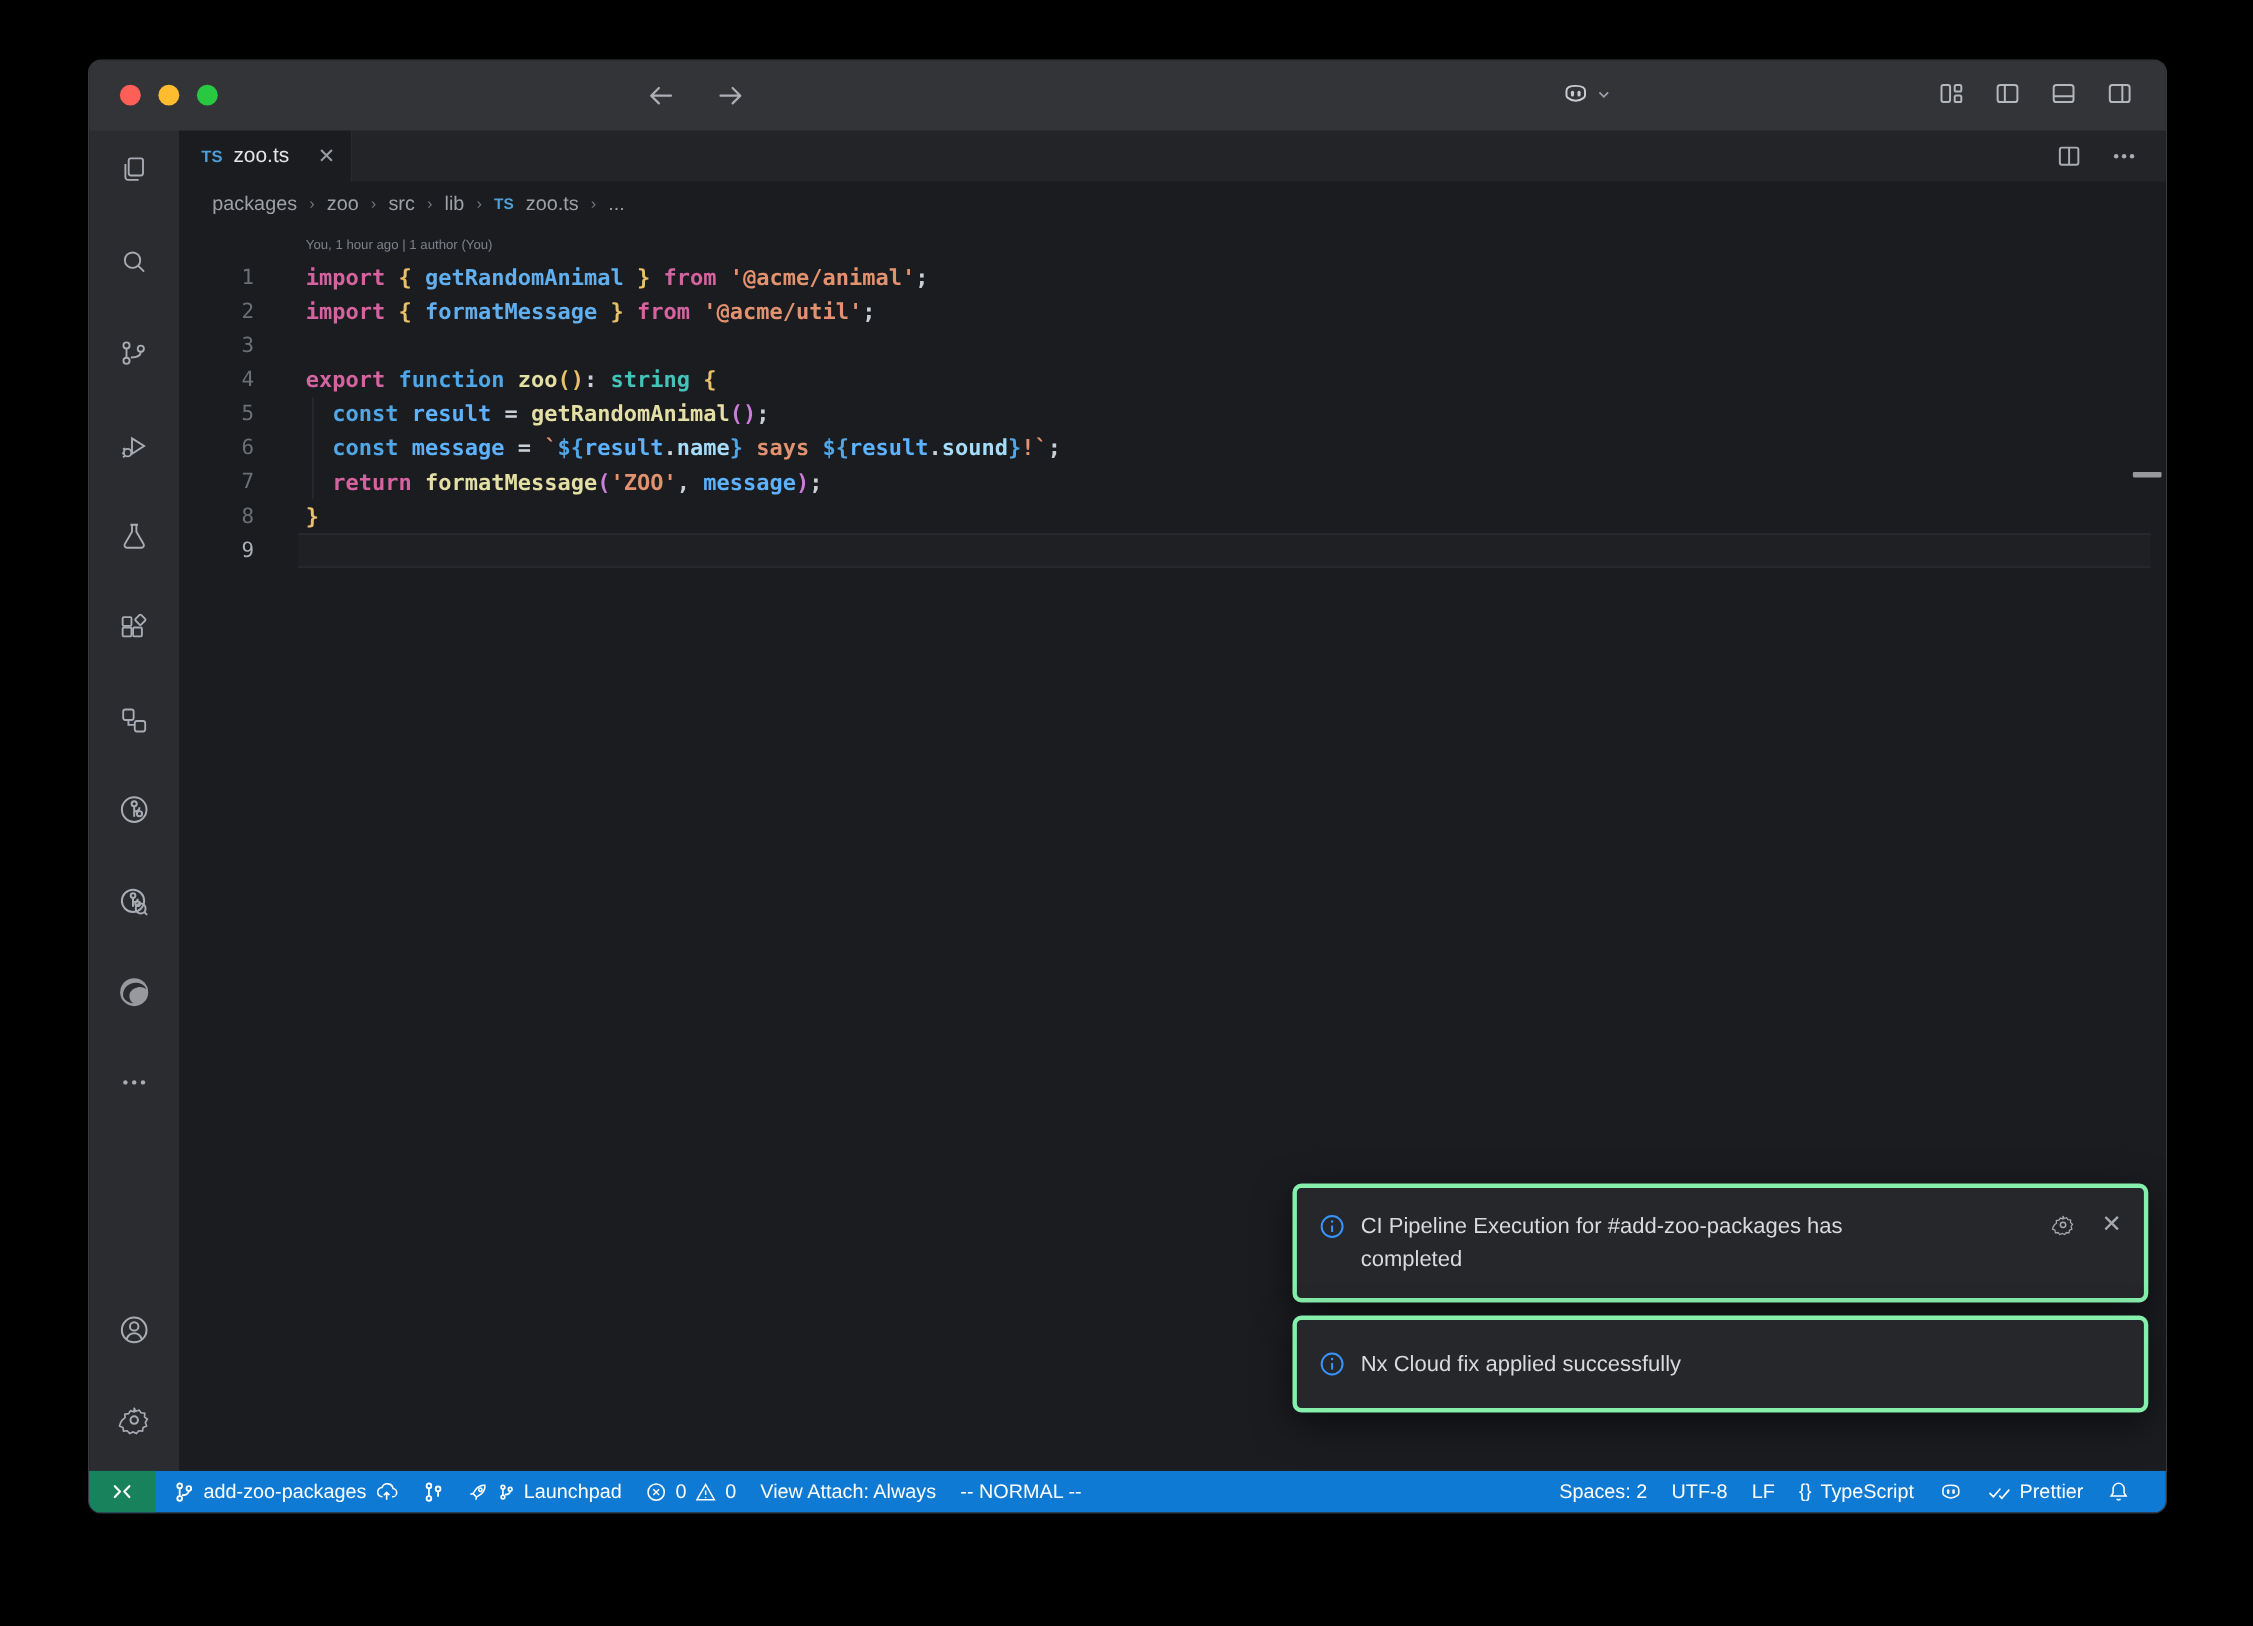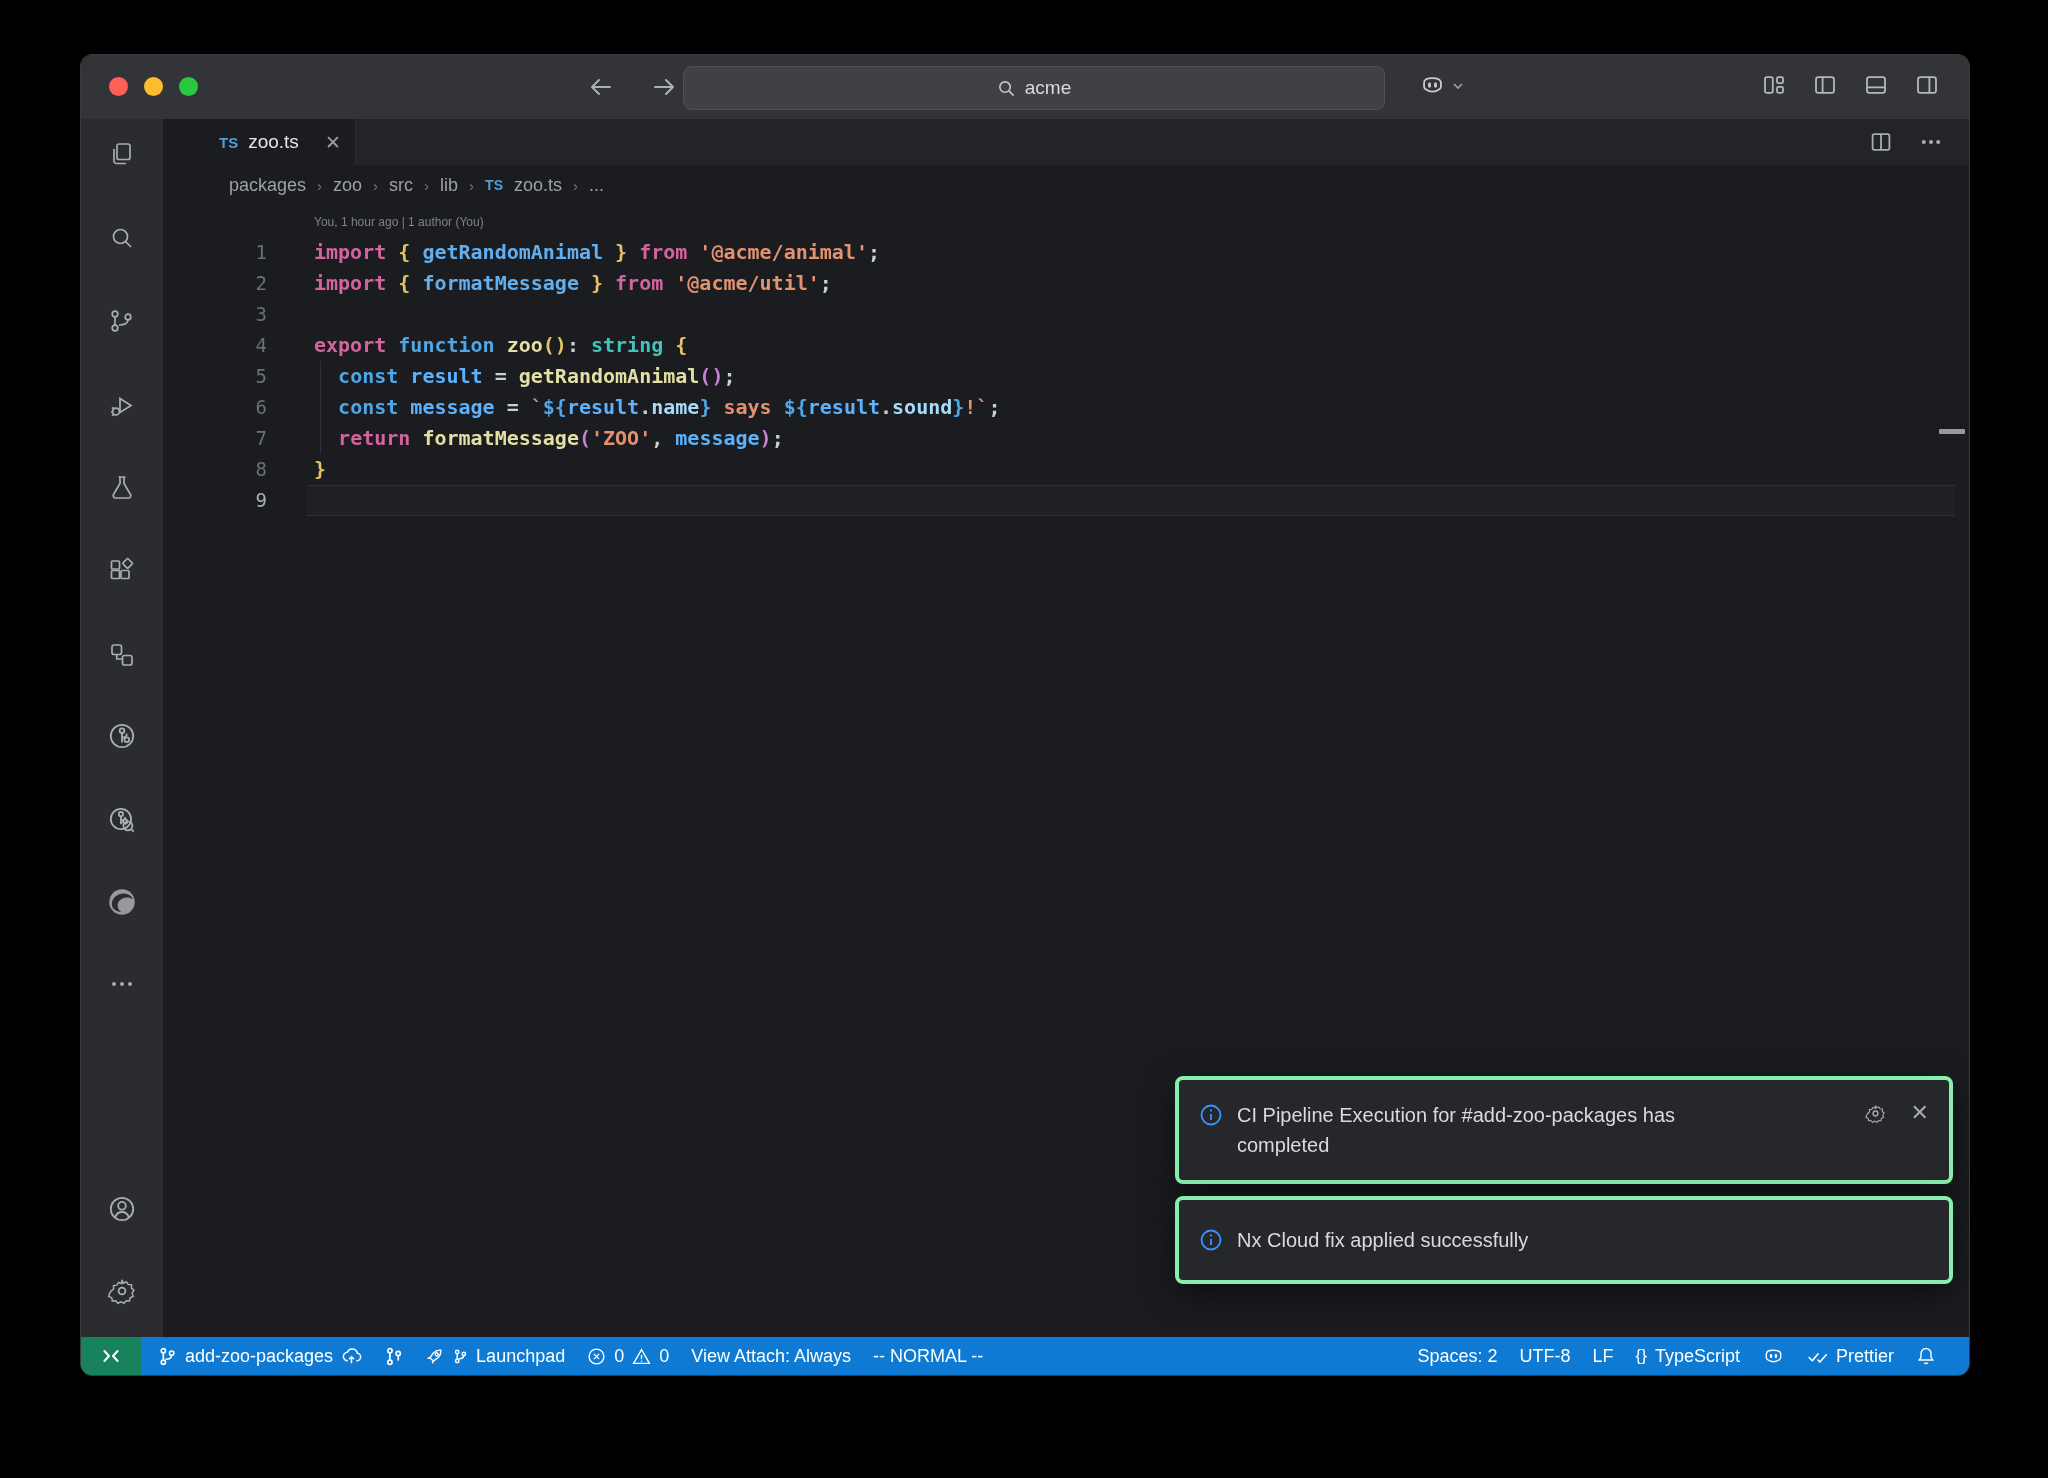--- a/index.html
+++ b/index.html
@@ -13,21 +13,21 @@
   .traffic{position:absolute;left:28px;top:22px;display:flex;gap:16px;}
   .light{width:19px;height:19px;border-radius:50%;}
   .l-close{background:#FF5F57}.l-min{background:#FEBC2E}.l-zoom{background:#28C840}
   .nav{position:absolute;top:17px;display:flex;align-items:center;color:#ADB0B6;}
   .searchbox{position:absolute;left:602px;top:11px;width:700px;height:42px;background:#404145;
              border:1px solid #525357;border-radius:9px;display:flex;align-items:center;
              justify-content:center;gap:9px;color:#D9DADD;font-size:19px;}
   .copilot-btn{position:absolute;left:1338px;top:17px;display:flex;align-items:center;gap:5px;color:#C9CBD0;}
   .tb-right{position:absolute;right:30px;top:18px;display:flex;gap:27px;color:#B4B7BC;}
   
-  .main{flex:1;display:flex;min-height:0;position:relative;gap:36px;}
+  .main{flex:1;display:flex;min-height:0;position:relative;}
   .activitybar{width:82px;background:#2B2C30;position:relative;flex:0 0 auto;}
   .ab-icon{position:absolute;left:21px;width:40px;height:40px;display:flex;align-items:center;
            justify-content:center;color:#A9ACB3;}
   .editor-col{flex:1;display:flex;flex-direction:column;background:#1B1C20;min-width:0;position:relative;}
   .tabstrip{height:46px;background:#232428;display:flex;align-items:stretch;position:relative;flex:0 0 auto;}
   .tab{display:flex;align-items:center;gap:10px;padding:0 14px 0 20px;background:#1B1C20;
        border-right:1px solid #2A2B2F;}
   .ts-badge{color:#4E9FD6;font-weight:bold;font-size:15px;}
   .tab-label{color:#E4E5E8;font-size:19px;}
   .tab-close{color:#9A9DA3;font-size:19px;margin-left:16px;}
@@ -93,29 +93,20 @@
       <div class="nav" style="left:505px">
         <svg width="30" height="30" viewBox="0 0 30 30" fill="none" stroke="currentColor" stroke-width="2" stroke-linecap="round" stroke-linejoin="round">
             <path d="M24 15H7M13 8l-7 7 7 7"></path>
           </svg>
       </div>
       <div class="nav" style="left:568px">
         <svg width="30" height="30" viewBox="0 0 30 30" fill="none" stroke="currentColor" stroke-width="2" stroke-linecap="round" stroke-linejoin="round">
             <path d="M6 15h17M17 8l7 7-7 7"></path>
           </svg>
       </div>
-      <div class="searchbox">
-        <span>
-          <svg width="19" height="19" viewBox="0 0 20 20" fill="none" stroke="#C6C8CC" stroke-width="1.7">
-              <circle cx="8.5" cy="8.5" r="5.5"></circle>
-              <path d="M12.8 12.8L17.5 17.5"></path>
-            </svg>
-        </span>
-        <span>acme</span>
-      </div>
       <div class="copilot-btn">
         <span>
           <svg width="27" height="27" viewBox="0 0 24 24" fill="none" stroke="#C9CBD0" stroke-width="1.6">
               <path d="M4.5 9.6C4.5 6.9 6.8 5.4 12 5.4s7.5 1.5 7.5 4.2v3.3c0 .9-.4 1.7-1.1 2.2-1.7 1.3-4 2.4-6.4 2.4s-4.7-1.1-6.4-2.4c-.7-.5-1.1-1.3-1.1-2.2z"></path>
               <rect x="8.1" y="9.3" width="2.5" height="4.7" rx="1.25" fill="#C9CBD0" stroke="none"></rect>
               <rect x="13.4" y="9.3" width="2.5" height="4.7" rx="1.25" fill="#C9CBD0" stroke="none"></rect>
             </svg>
         </span>
         <span>
           <svg width="14" height="14" viewBox="0 0 14 14" fill="none" stroke="#9FA2A8" stroke-width="1.6">

